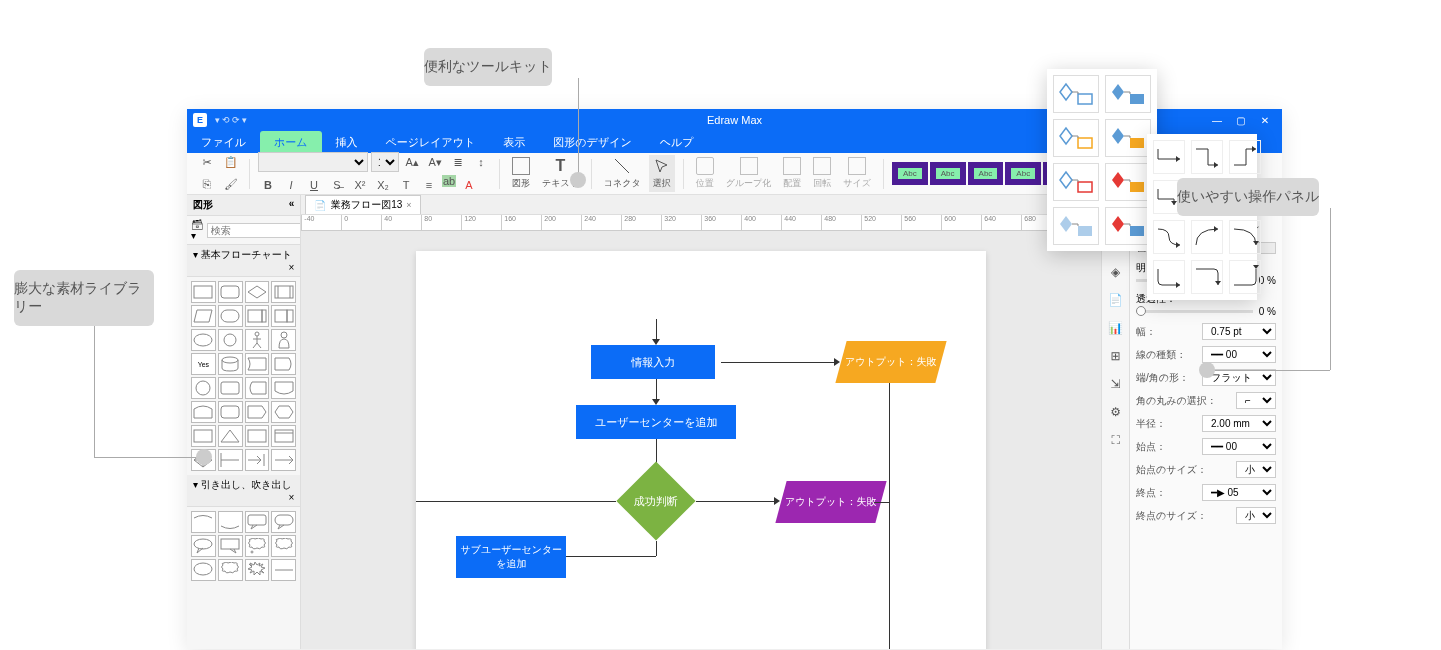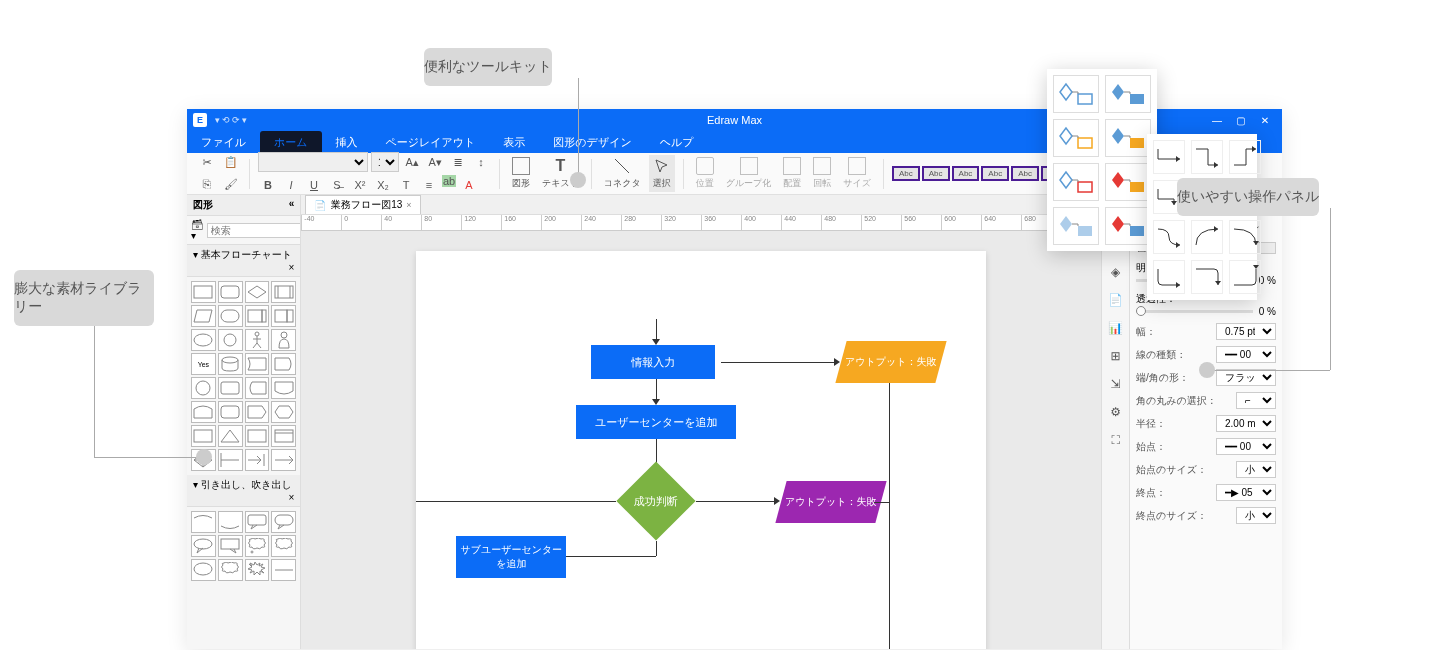--- a/index.html
+++ b/index.html
@@ -12,31 +12,31 @@
 
 .title-bar { height: 22px; background: #0b6cf7; display: flex; align-items: center; padding: 0 6px; color: #fff; font-size: 10px; }
 .title-bar .app-icon { width: 14px; height: 14px; background: #fff; margin-right: 8px; border-radius: 2px; display:flex;align-items:center;justify-content:center;color:#0b6cf7;font-weight:bold;font-size:9px;}
 .title-bar .spacer { flex: 1; }
 .title-bar .title-text { position: absolute; left: 50%; transform: translateX(-50%); font-size: 11px; }
 .title-bar .win-btns { display: flex; gap: 2px; }
 .title-bar .win-btn { width: 22px; height: 18px; display: flex; align-items: center; justify-content: center; font-size: 10px; }
 
 .menu-bar { height: 22px; background: #0b6cf7; display: flex; color: #fff; font-size: 11px; }
 .menu-item { padding: 4px 14px; cursor: pointer; }
-.menu-item.active { background: #0f172a; color: #0b6cf7; border-radius: 3px 3px 0 0; }
+.menu-item.active { background: #86efac; color: #0b6cf7; border-radius: 3px 3px 0 0; }
 
 .ribbon { height: 42px; background: #fafafa; border-bottom: 1px solid #e0e0e0; display: flex; align-items: center; padding: 0 6px; gap: 4px; font-size: 10px; color: #555; }
 .ribbon .rgroup { display: flex; align-items: center; gap: 4px; padding: 0 4px; }
 .ribbon .divider { width: 1px; height: 30px; background: #e0e0e0; }
 .ribbon-btn { width: 20px; height: 20px; display: flex; align-items: center; justify-content: center; font-size: 11px; color: #555; }
 .ribbon-btn-lg { display: flex; flex-direction: column; align-items: center; gap: 2px; font-size: 9px; color: #555; padding: 2px 4px; }
 .ribbon-btn-lg .icon { width: 18px; height: 18px; border: 1px solid #888; }
 .font-select { border: 1px solid #ccc; font-size: 10px; padding: 1px 4px; width: 110px; }
 .size-select { border: 1px solid #ccc; font-size: 10px; padding: 1px 2px; width: 28px; }
-.small-btn { border: 2px solid #4c1d95; font-size: 8px; padding: 1px 5px; background:#e5e5e5; }
+.small-btn { border: 6px solid #4c1d95; font-size: 8px; padding: 1px 5px; background:#86efac; }
 
 .main-area { flex: 1; display: flex; overflow: hidden; }
 
 .shapes-panel { width: 124px; background: #f6f6f6; border-right: 1px solid #ddd; display: flex; flex-direction: column; font-size: 10px; overflow: hidden; }
 .shapes-panel .panel-title { padding: 3px 6px; background: #eee; border-bottom: 1px solid #ddd; font-weight: bold; }
 .shapes-panel .search-row { display: flex; align-items: center; padding: 3px 4px; gap: 3px; border-bottom: 1px solid #ddd; }
 .shapes-panel .search-row input { flex: 1; border: 1px solid #ccc; font-size: 10px; padding: 1px 3px; }
 .shapes-panel .section-header { padding: 3px 6px; background: #eee; border-bottom: 1px solid #ddd; cursor: pointer; }
 .shapes-grid { display: grid; grid-template-columns: repeat(4, 1fr); gap: 2px; padding: 4px; }
 .shape-thumb { height: 22px; border: 1px solid #bbb; background: #fff; display: flex; align-items: center; justify-content: center; }
@@ -64,21 +64,21 @@
 .connector.h { height: 1px; }
 .arrow { position: absolute; width: 0; height: 0; border-left: 4px solid transparent; border-right: 4px solid transparent; border-top: 6px solid #333; }
 .arrow.right { border-top: 4px solid transparent; border-bottom: 4px solid transparent; border-left: 6px solid #333; border-right: none; }
 
 .side-tools { width: 30px; background: #f6f6f6; border-left: 1px solid #ddd; display: flex; flex-direction: column; align-items: center; padding: 6px 0; gap: 10px; }
 .side-tools .stool { width: 18px; height: 18px; display: flex; align-items: center; justify-content: center; font-size: 12px; color: #555; }
 
 .props-panel { width: 165px; background: #fafafa; border-left: 1px solid #ddd; font-size: 10px; padding: 6px; display: flex; flex-direction: column; gap: 6px; overflow: hidden;}
 .prop-row { display: flex; align-items: center; justify-content: space-between; gap: 6px; }
 .prop-row label { color: #555; }
-.prop-input { border: 1px solid #ccc; font-size: 10px; padding: 1px 4px; width: 60px; background:#fff; }
+.prop-input { border: 1px solid #ccc; font-size: 10px; padding: 1px 4px; width: 74px; background:#fff; }
 .slider-row { display: flex; align-items: center; gap: 6px; }
 .slider { flex: 1; height: 3px; background: #ddd; position: relative; }
 .slider .thumb { position: absolute; top: -4px; width: 10px; height: 10px; border-radius: 50%; background: #fff; border: 1px solid #888; }
 
 
 .popout { position: absolute; background: #fff; box-shadow: 0 4px 20px rgba(0,0,0,0.2); z-index: 50; }
 .popout-shapes { left: 1047px; top: 69px; width: 110px; padding: 6px; display: grid; grid-template-columns: 1fr 1fr; gap: 6px; }
 .popout-shapes .cell { height: 38px; border: 1px solid #ddd; display:flex;align-items:center;justify-content:center;}
 .popout-connectors { left: 1147px; top: 134px; width: 110px; padding: 6px; display: grid; grid-template-columns: repeat(3,1fr); gap: 6px; }
 .popout-connectors .cell { height: 34px; border: 1px solid #eee; display:flex;align-items:center;justify-content:center;}

